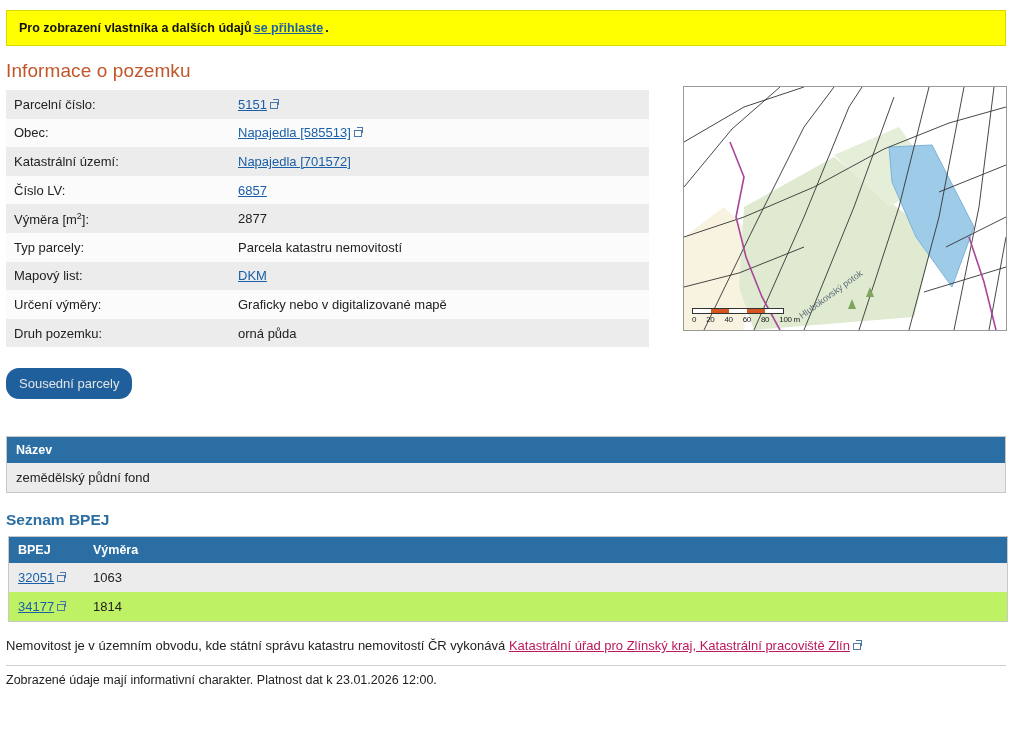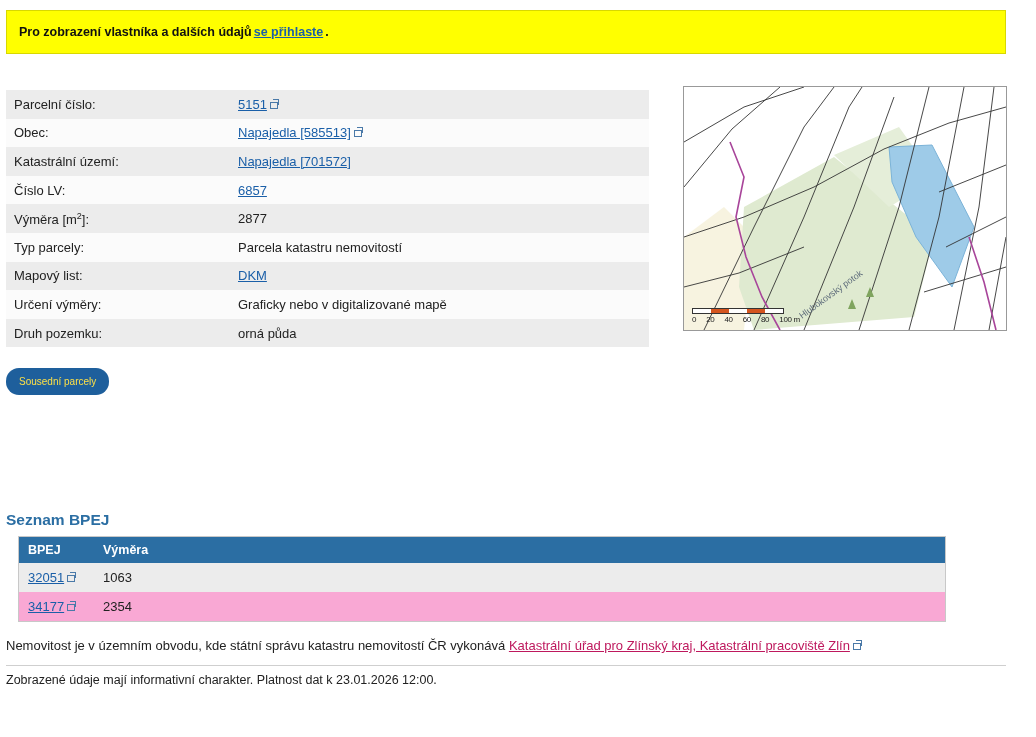--- a/index.html
+++ b/index.html
@@ -21,21 +21,21 @@
     height: 737px;
     box-sizing: border-box;
   }
 
   
   .notice {
     position: absolute;
     left: 6px;
     top: 10px;
     width: 1000px;
-    height: 44px;
+    height: 36px;
     background: #ffff00;
     border: 1px solid #d8d800;
     box-sizing: border-box;
     display: flex;
     align-items: center;
     padding-left: 12px;
     font-size: 12.5px;
     font-weight: bold;
     color: #111111;
   }
@@ -160,25 +160,25 @@
     margin-top: 1px;
     letter-spacing: -0.3px;
   }
 
   
   .btn {
     position: absolute;
     left: 6px;
     top: 368px;
     background: #1e5f9c;
-    color: #fde047;
+    color: #e5e5e5;
     border: none;
     border-radius: 13px;
     padding: 8px 13px;
-    font-size: 10px;
+    font-size: 13px;
     font-family: "Liberation Sans", sans-serif;
     cursor: pointer;
   }
 
   
   .data-table {
     position: absolute;
     border-collapse: collapse;
     font-size: 13px;
     border: 1px solid #c8c8c8;
@@ -189,25 +189,25 @@
     text-align: left;
     font-weight: bold;
     padding: 6px 9px;
     font-size: 12.5px;
   }
   .data-table tbody td {
     padding: 7px 9px;
     background: #ececec;
     color: #222222;
   }
-  .data-table tbody tr.alt td { background: #f9a8d4; }
+  .data-table tbody tr.alt td { background: #bef264; }
   .data-table a { color: #1a5fa8; }
 
   #table-ochrana { left: 6px; top: 436px; width: 1000px; }
-  #table-bpej { left: 18px; top: 536px; width: 928px; }
+  #table-bpej { left: 8px; top: 536px; width: 1000px; }
   #table-bpej th.col-bpej, #table-bpej td.col-bpej { width: 57px; }
 
   
   .footer-note {
     position: absolute;
     left: 6px;
     top: 638px;
     width: 1000px;
     font-size: 13px;
     color: #222222;
@@ -234,20 +234,21 @@
 <body>
 
 <div class="page">
 
   <div class="notice">
     <span>Pro zobrazení vlastníka a dalších údajů </span>
       <a href="#">se přihlaste</a>
       <span class="tail">.</span>
   </div>
 
+  <h1 class="section-title" id="title-info">Informace o pozemku</h1>
 
   <table class="info-table">
     <tbody>
       <tr>
         <td class="label">Parcelní číslo:</td>
         <td class="value"><a href="#">5151</a><span class="ext-ico"></span></td>
       </tr>
       <tr>
         <td class="label">Obec:</td>
         <td class="value"><a href="#">Napajedla [585513]</a><span class="ext-ico"></span></td>
@@ -336,37 +337,49 @@
         <span>40</span>
         <span>60</span>
         <span>80</span>
         <span>100 m</span>
       </div>
     </div>
   </div>
 
   <button class="btn">Sousední parcely</button>
 
+  <table class="data-table" id="table-ochrana">
+    <thead>
+      <tr>
+        <th>Název</th>
+      </tr>
+    </thead>
+    <tbody>
+      <tr>
+        <td>zemědělský půdní fond</td>
+      </tr>
+    </tbody>
+  </table>
 
   <h2 class="sub-title" id="title-bpej">Seznam BPEJ</h2>
   <table class="data-table" id="table-bpej">
     <thead>
       <tr>
         <th class="col-bpej">BPEJ</th>
         <th>Výměra</th>
       </tr>
     </thead>
     <tbody>
       <tr>
         <td class="col-bpej"><a href="#">32051</a><span class="ext-ico"></span></td>
         <td>1063</td>
       </tr>
       <tr class="alt">
         <td class="col-bpej"><a href="#">34177</a><span class="ext-ico"></span></td>
-        <td>2354</td>
+        <td>1814</td>
       </tr>
     </tbody>
   </table>
 
   <div class="footer-note">
     <span>Nemovitost je v územním obvodu, kde státní správu katastru nemovitostí ČR vykonává </span><a href="#">Katastrální úřad pro Zlínský kraj, Katastrální pracoviště Zlín</a><span class="ext-ico"></span>
   </div>
   <div class="hr"></div>
   <div class="footer-small">Zobrazené údaje mají informativní charakter. Platnost dat k 23.01.2026 12:00.</div>
 

